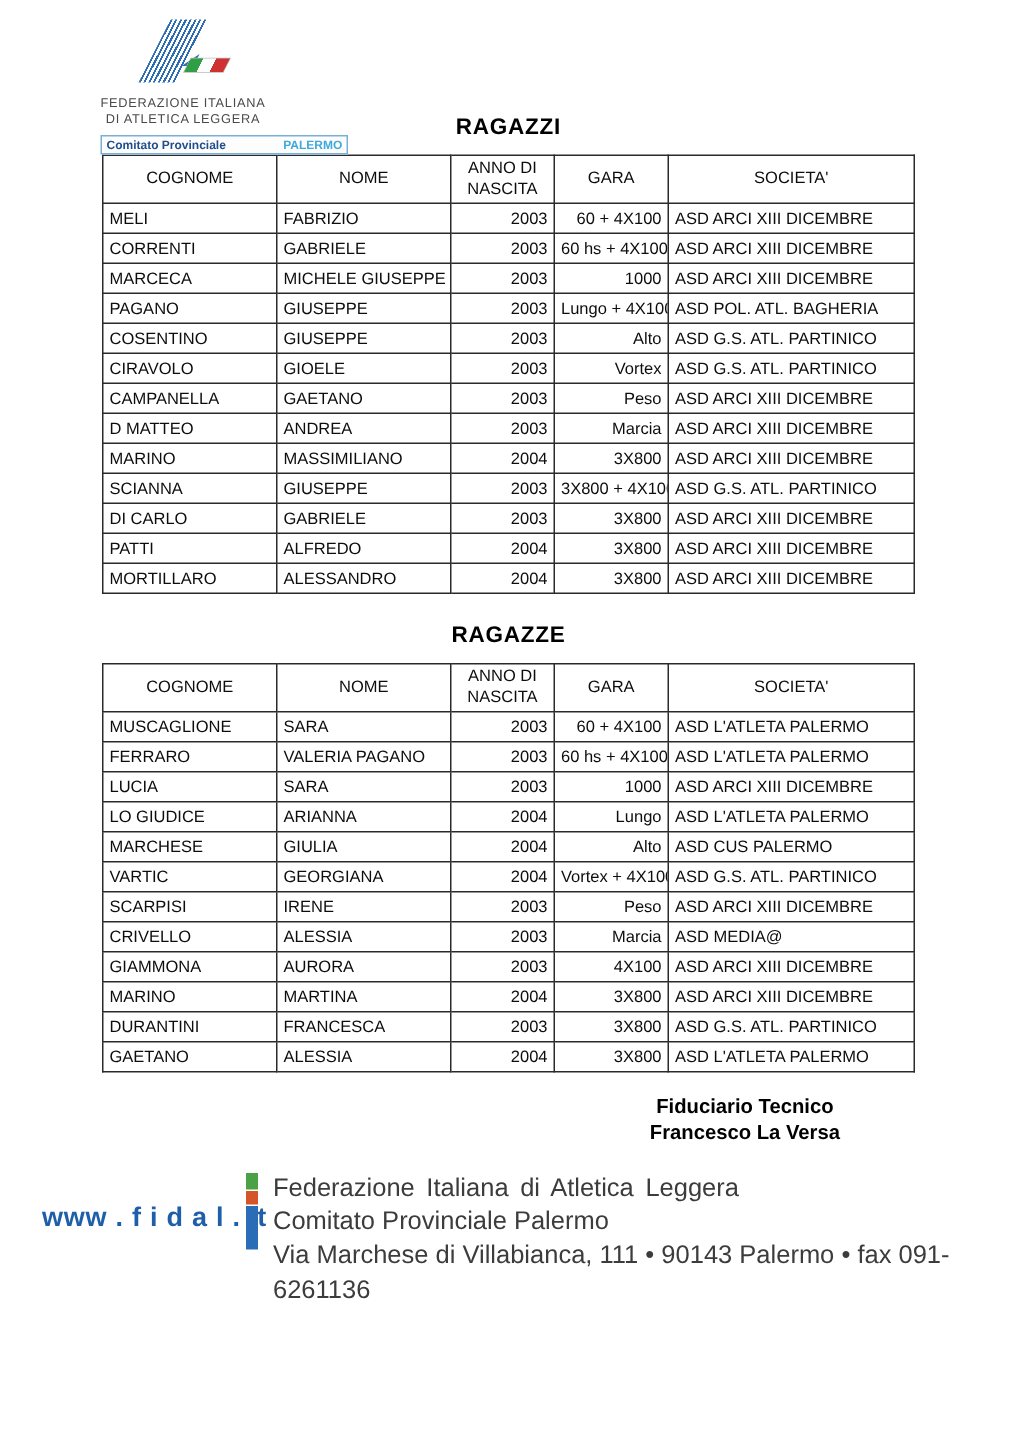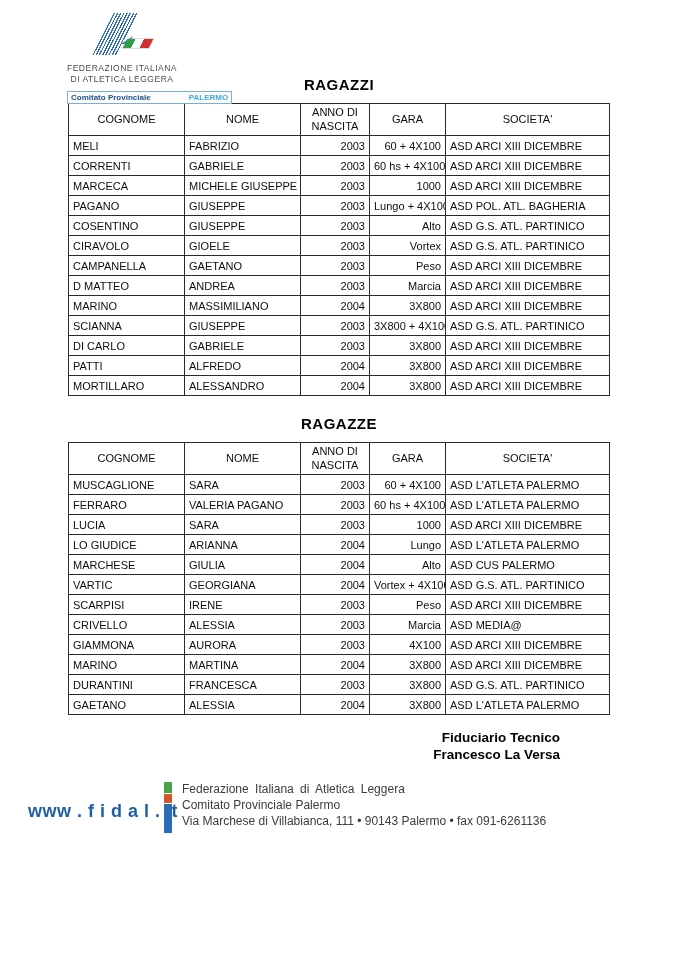--- a/index.html
+++ b/index.html
@@ -54,36 +54,36 @@
   table.roster th, table.roster td { border: 1px solid #2a2a2a; font-size: 11px; color: #0d0d0d; overflow: hidden; }
   table.roster th { font-weight: normal; height: 32px; text-align: center; padding: 0 4px; line-height: 1.25; }
   table.roster td { height: 20px; padding: 0 4px; white-space: nowrap; }
   .col0 { width: 116px; } .col1 { width: 116px; } .col2 { width: 69px; }
   .col3 { width: 76px; }  .col4 { width: 164px; }
   td.col0, td.col1, td.col4, th.col4 { text-align: left; padding-left: 6px; }
   td.col2, td.col3 { text-align: right; }
 
   
   .signature {
-    width: fit-content; margin: 14px 118px 0 auto; text-align: right;
+    width: fit-content; margin: 14px 118px 0 auto; text-align: center;
     font-weight: bold; font-size: 13.5px; line-height: 1.28; color: #000;
   }
 
   
   .footer { display: flex; align-items: flex-start; margin: 17px 0 0 28px; }
   .footer-web {
     width: 120px; margin-top: 20px; text-align: center;
     color: #1f5fa9; font-weight: bold; font-size: 18px; letter-spacing: 0.5px; white-space: nowrap;
     cursor: pointer;
   }
   .footer-bar { display: flex; flex-direction: column; margin-left: 16px; margin-top: 1px; }
   .bar-green { width: 8px; height: 11px; background: #4aa147; }
   .bar-orange { width: 8px; height: 9px; background: #d4552a; margin-top: 1px; }
   .bar-blue { width: 8px; height: 29px; background: #2a6cb5; margin-top: 1px; }
-  .footer-info { margin-left: 10px; font-size: 12px; line-height: 1.34; color: #3c3c3c; }
+  .footer-info { margin-left: 10px; font-size: 17px; line-height: 1.34; color: #3c3c3c; }
   .footer-info .line1 { word-spacing: 3px; }
 </style>
 </head>
 <body>
 
 <div class="page">
 
   <div class="logo-block">
     <div class="logo-graphic">
       <div class="logo-bar"></div>

